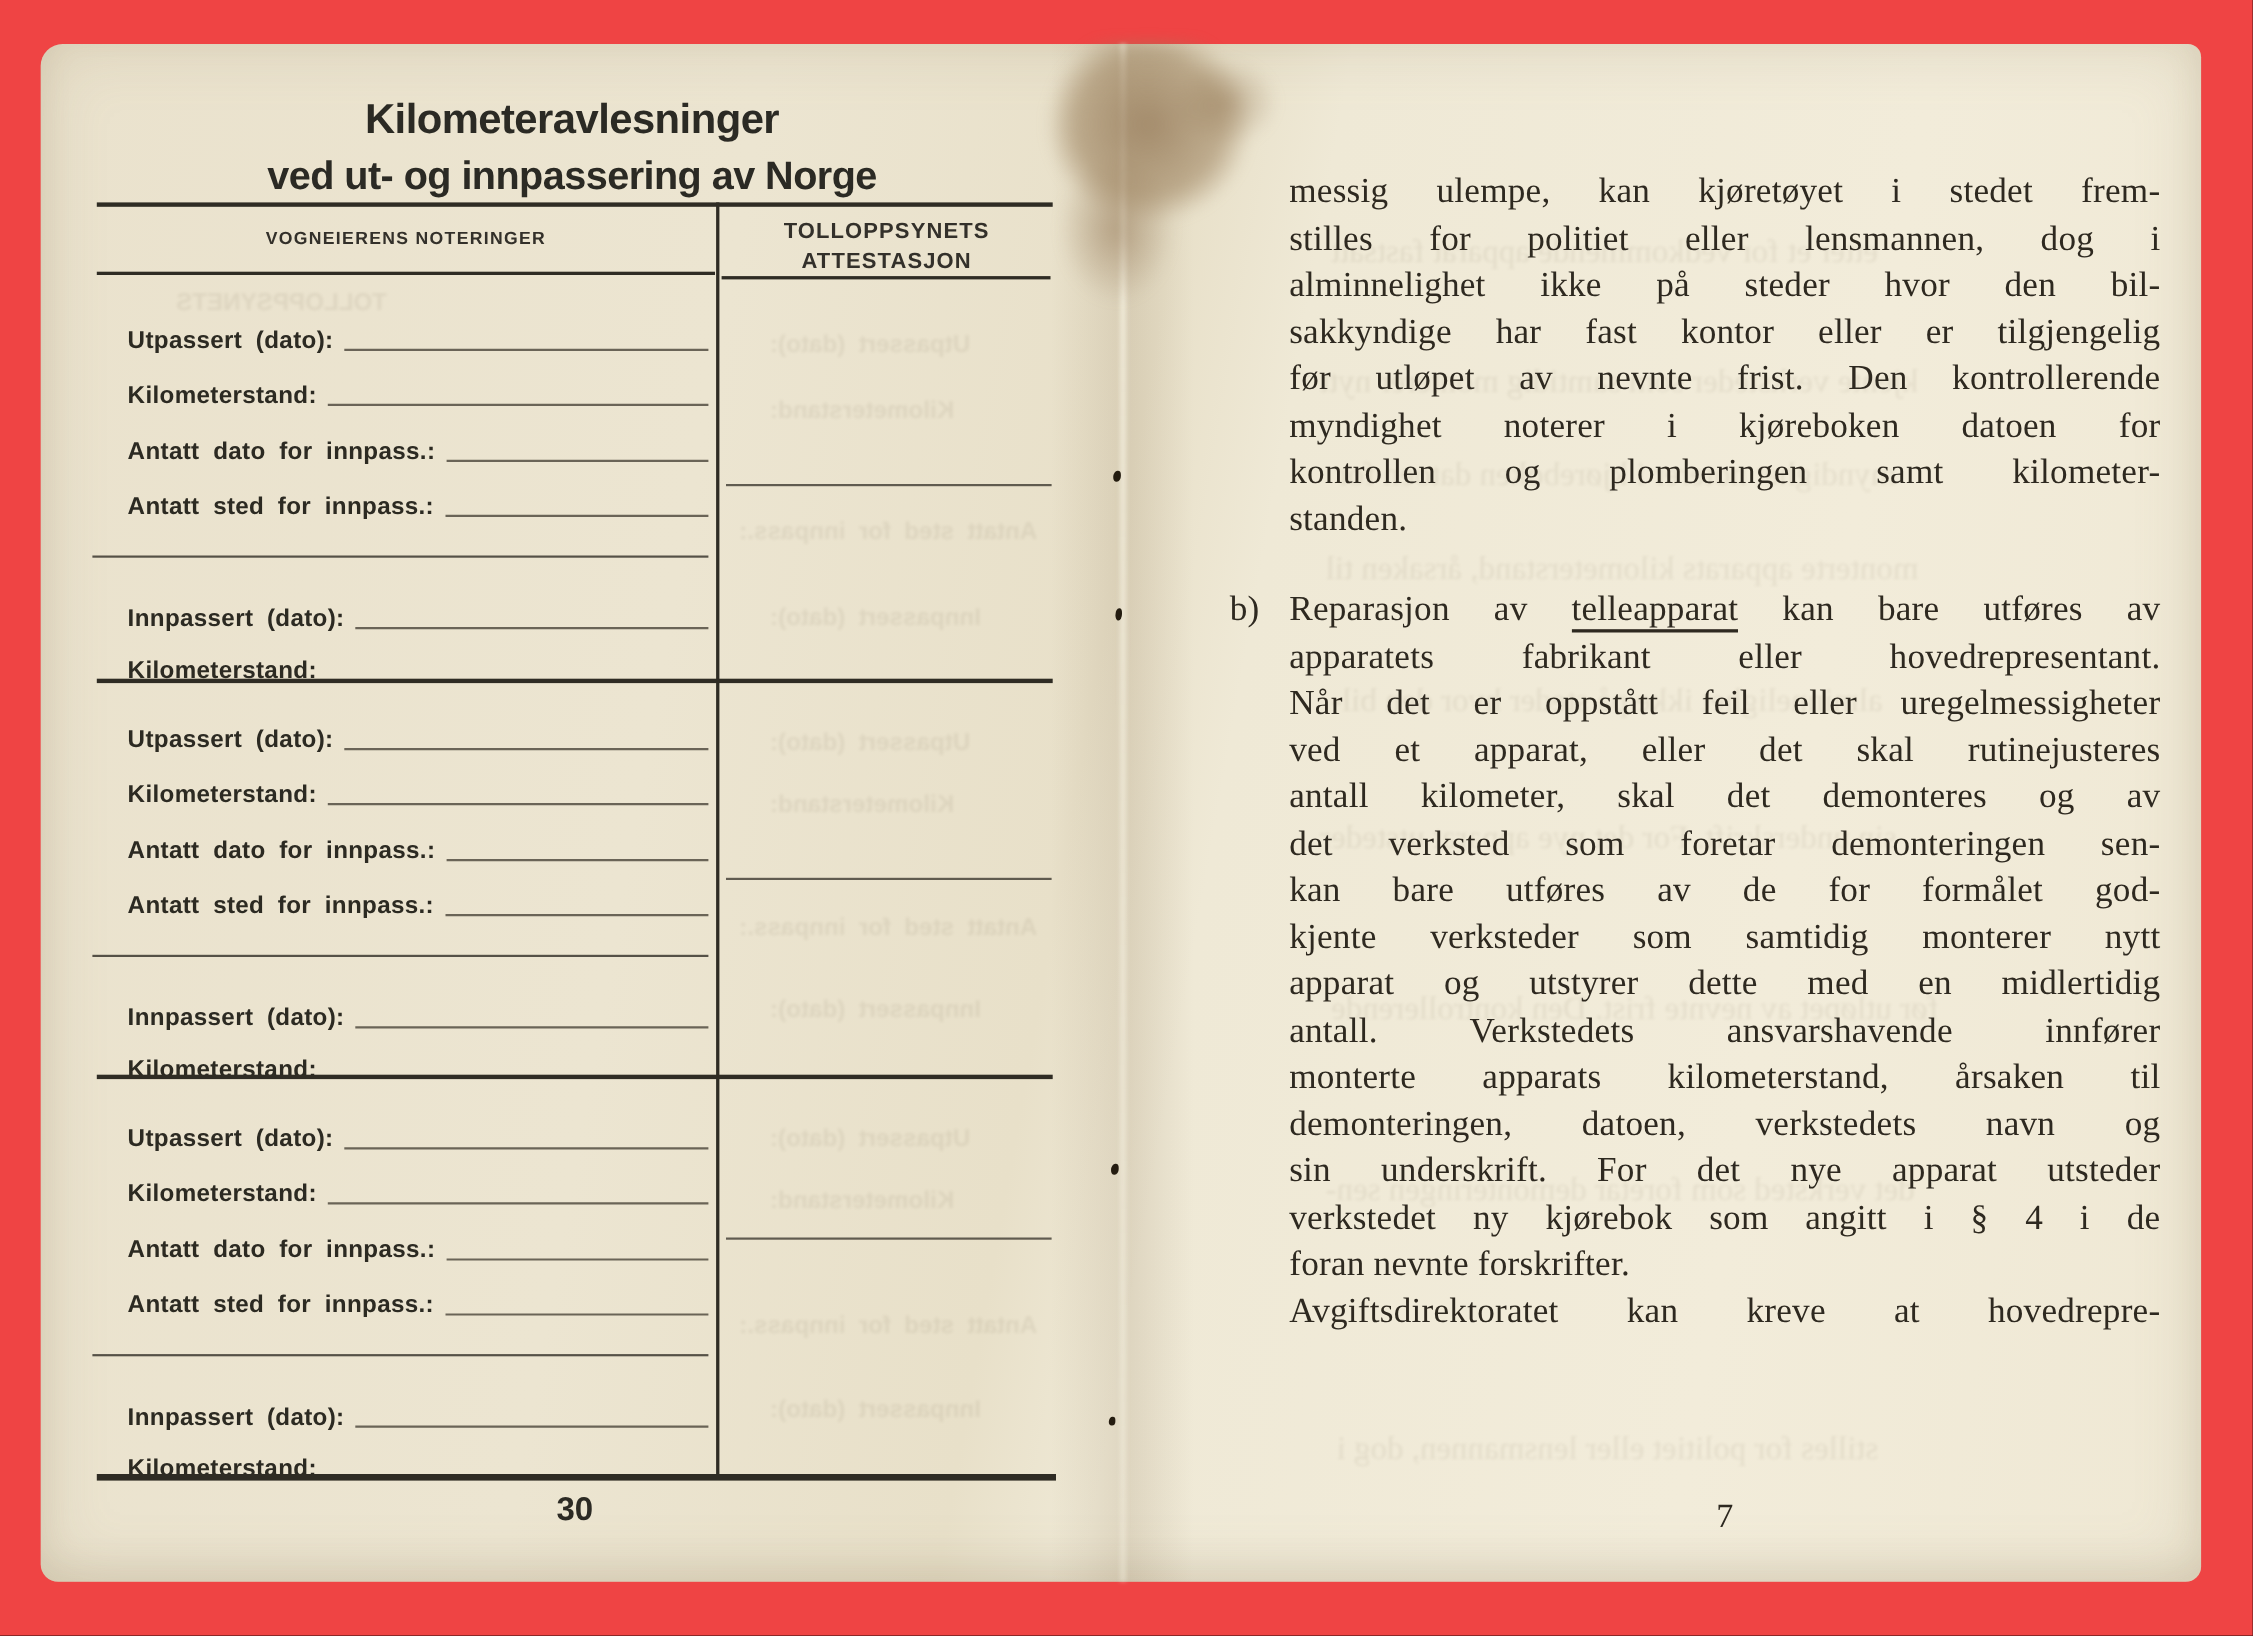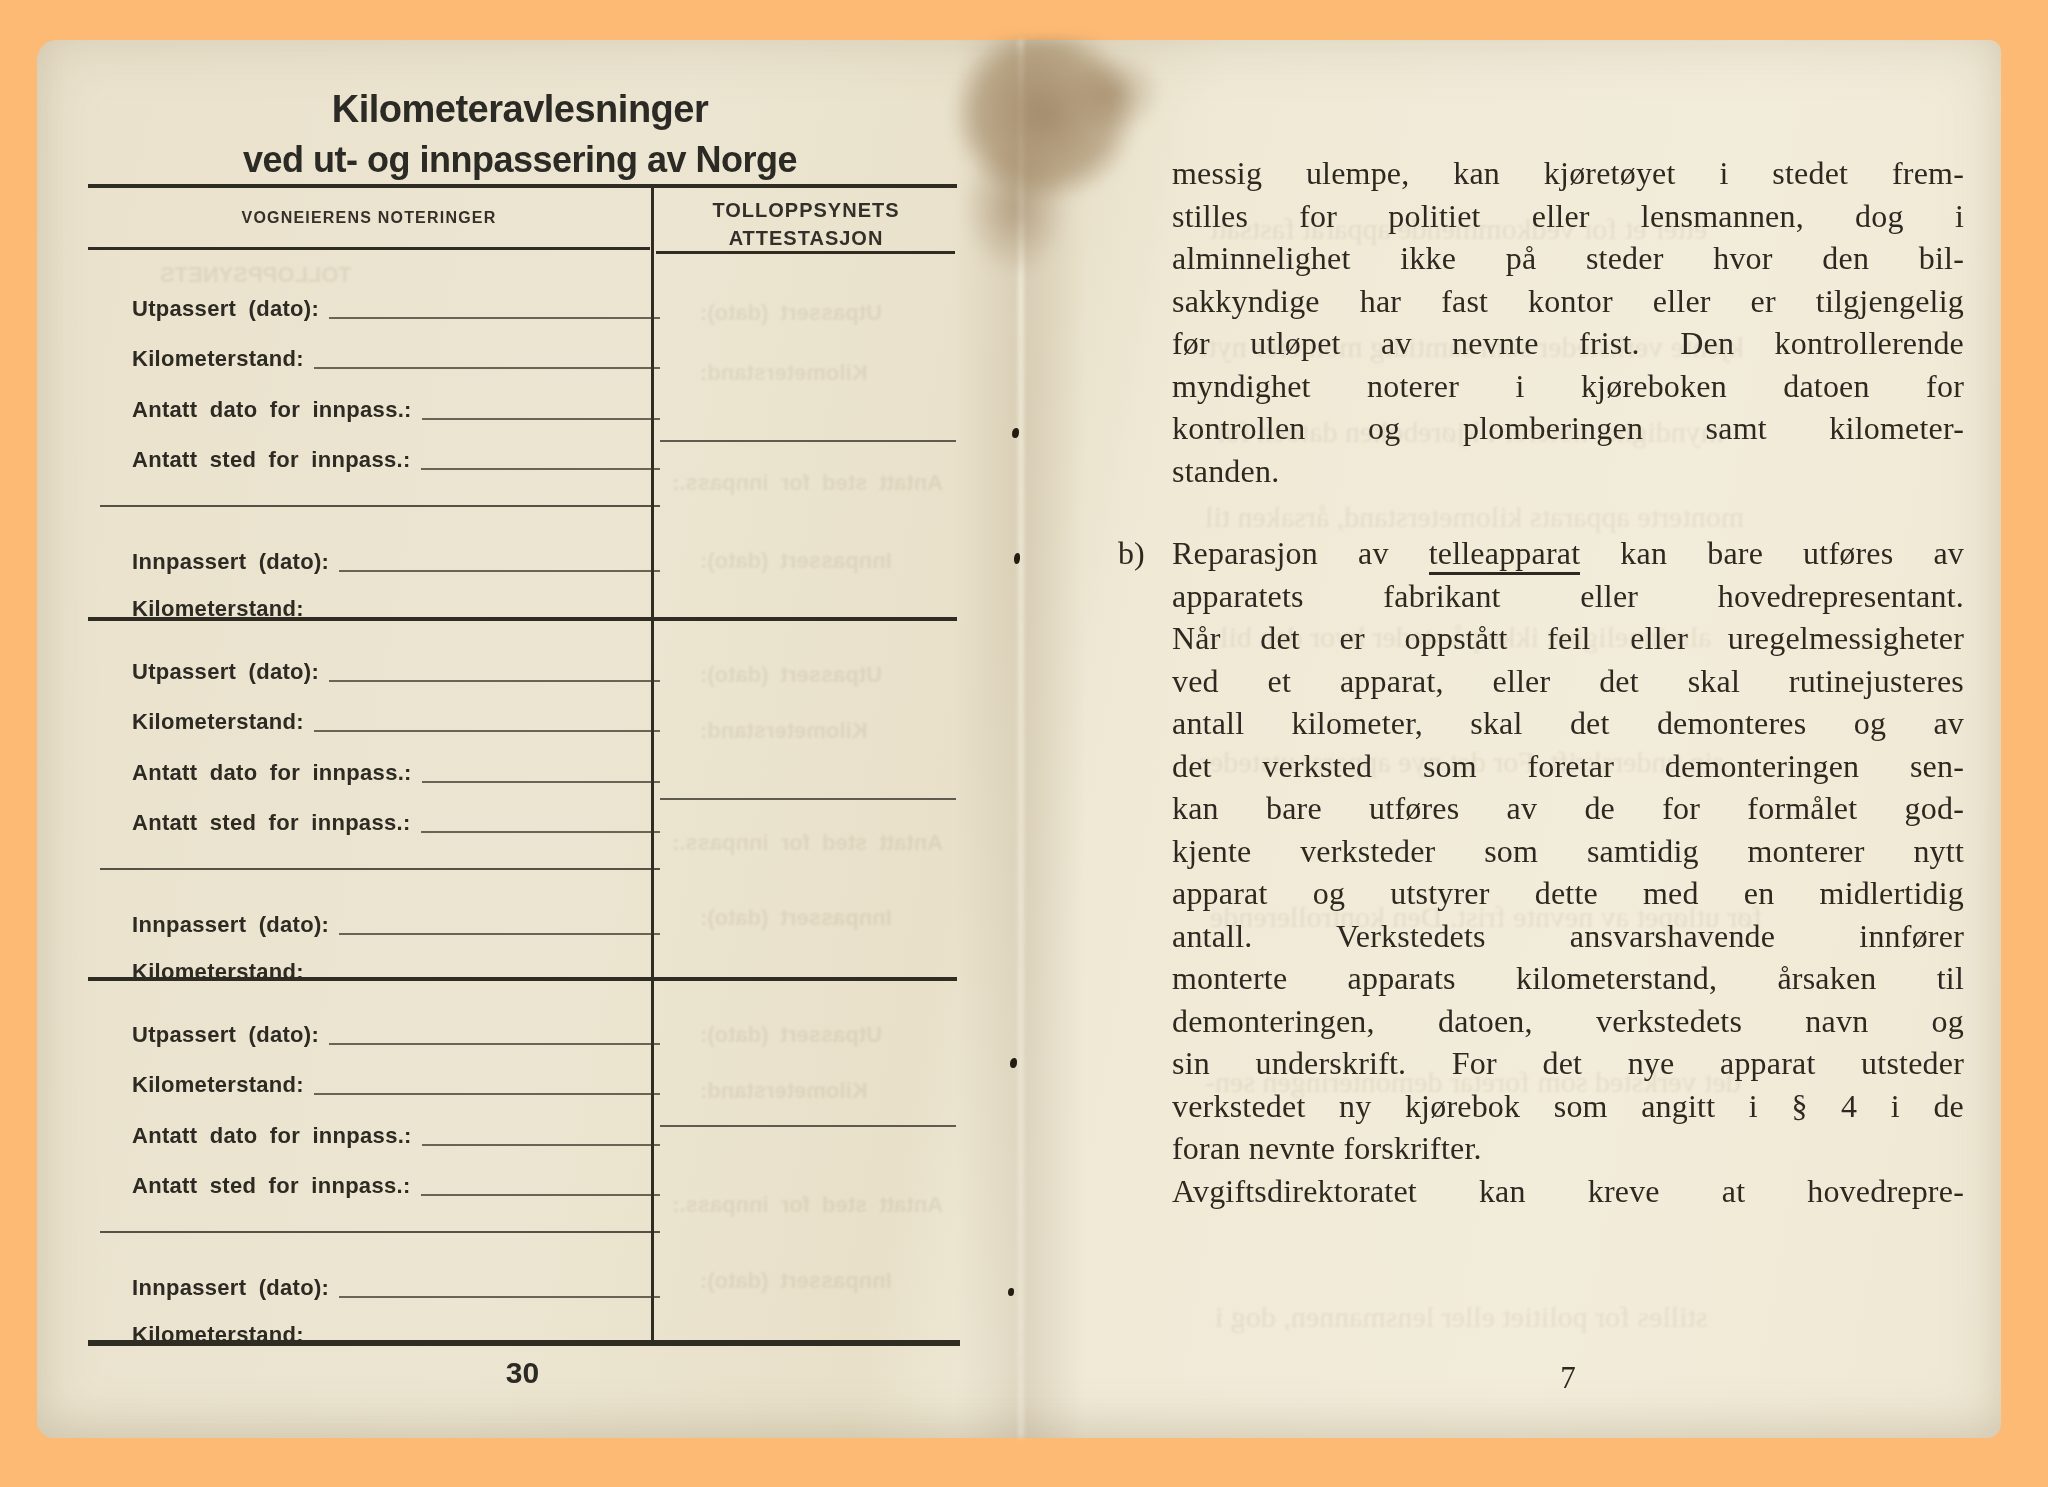--- a/index.html
+++ b/index.html
@@ -1,16 +1,16 @@
 <!DOCTYPE html>
 <html><head>
 <meta charset="utf-8">
 <style>
   html,body{margin:0;padding:0;background:#090706;}
-  .scan{position:relative;width:2048px;height:1487px;background:#fdba74;overflow:hidden;
+  .scan{position:relative;width:2048px;height:1487px;background:#ef4444;overflow:hidden;
         font-family:"Liberation Sans",sans-serif;}
   .book{position:absolute;left:37px;top:40px;width:1964px;height:1398px;
         border-radius:20px 12px 14px 16px;
         background:linear-gradient(100deg,#eae2cd 0%,#ece5d1 30%,#e8e0c9 48%,#efe9d6 54%,#f2ecda 78%,#efe8d4 100%);
         box-shadow:inset 0 0 60px rgba(150,130,95,.22), inset 0 -14px 30px rgba(120,100,70,.10);}
   .gutter-shade{position:absolute;left:955px;top:40px;width:130px;height:1398px;
         background:linear-gradient(90deg,rgba(125,100,65,0) 0%,rgba(125,100,65,.12) 45%,rgba(125,100,65,.16) 52%,rgba(125,100,65,0) 100%);}
   .crease{position:absolute;left:1018px;top:40px;width:6px;height:1398px;
         background:linear-gradient(180deg,rgba(255,252,238,.6),rgba(255,252,238,.35));filter:blur(2px);}
   .stain{position:absolute;left:905px;top:38px;width:290px;height:250px;filter:blur(6px);
@@ -19,21 +19,21 @@
           radial-gradient(ellipse 70px 90px at 38% 68%, rgba(150,122,88,.55) 0%, rgba(160,135,100,0) 75%),
           radial-gradient(ellipse 60px 50px at 72% 22%, rgba(145,118,84,.5) 0%, rgba(160,135,100,0) 80%);}
   .rule{position:absolute;background:#2f2c24;}
   
   .lp-title{position:absolute;left:120px;width:800px;text-align:center;color:#2b2a24;font-weight:700;}
   .t1{top:88px;font-size:38px;letter-spacing:-.5px;}
   .t2{top:139px;font-size:36px;letter-spacing:-.5px;}
   .colhdr{position:absolute;text-align:center;font-weight:700;color:#33302a;}
   .hdr1{left:88px;top:209px;width:562px;font-size:16px;letter-spacing:1.2px;}
   .hdr2{left:656px;top:196px;width:300px;font-size:20px;line-height:28px;letter-spacing:1px;}
-  .fblock{position:absolute;left:100px;width:560px;height:332px;}
+  .fblock{position:absolute;left:84px;width:560px;height:332px;}
   .frow{position:absolute;left:32px;right:0;height:30px;display:flex;align-items:flex-end;}
   .flabel{font-size:22px;font-weight:700;color:#2c2a22;letter-spacing:.3px;word-spacing:6px;white-space:pre;}
   .fline{flex:1;border-bottom:2px solid rgba(55,50,40,.72);margin:0 0 3px 10px;min-width:40px;}
   .fsep{position:absolute;left:0;right:0;height:2px;background:rgba(48,44,36,.8);}
   .attline{position:absolute;left:660px;width:296px;height:2px;background:rgba(50,46,38,.75);}
   .pagenum-left{position:absolute;left:88px;top:1356px;width:869px;text-align:center;
         font-size:30px;font-weight:700;color:#2c2a24;}
   
   .para{position:absolute;left:1172px;width:792px;z-index:2;}
   .tline{height:42.5px;line-height:42.5px;font-family:"Liberation Serif",serif;font-size:32px;

